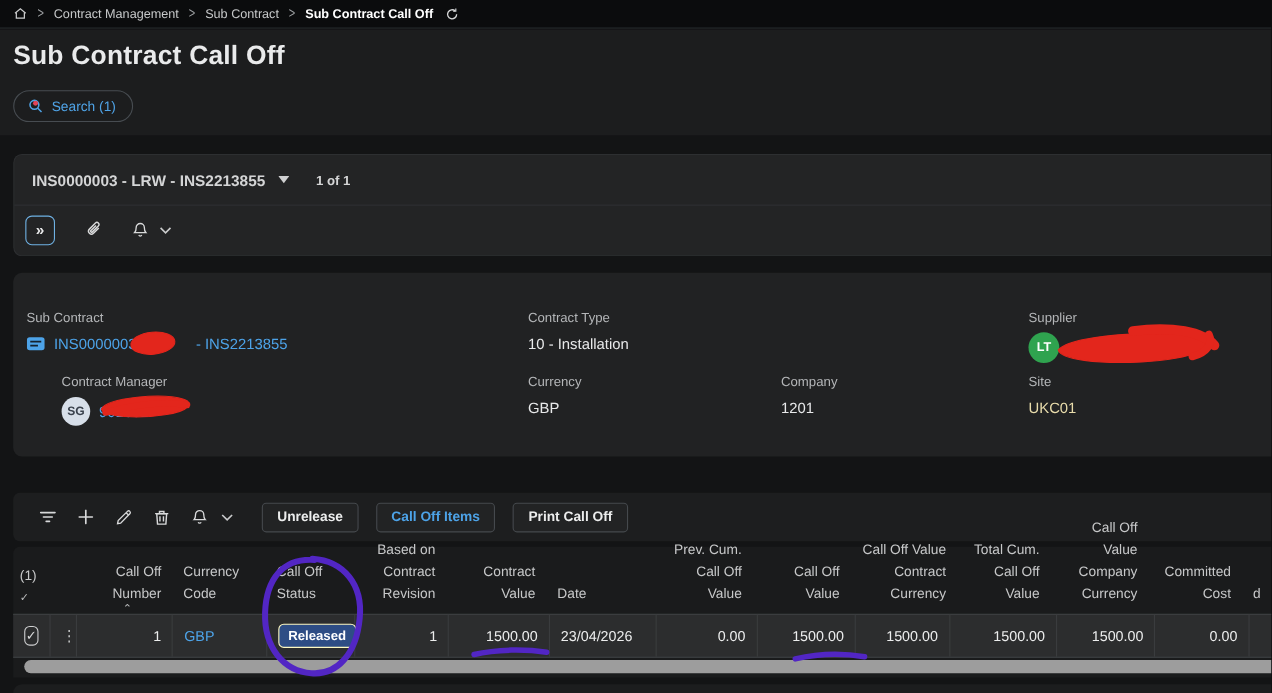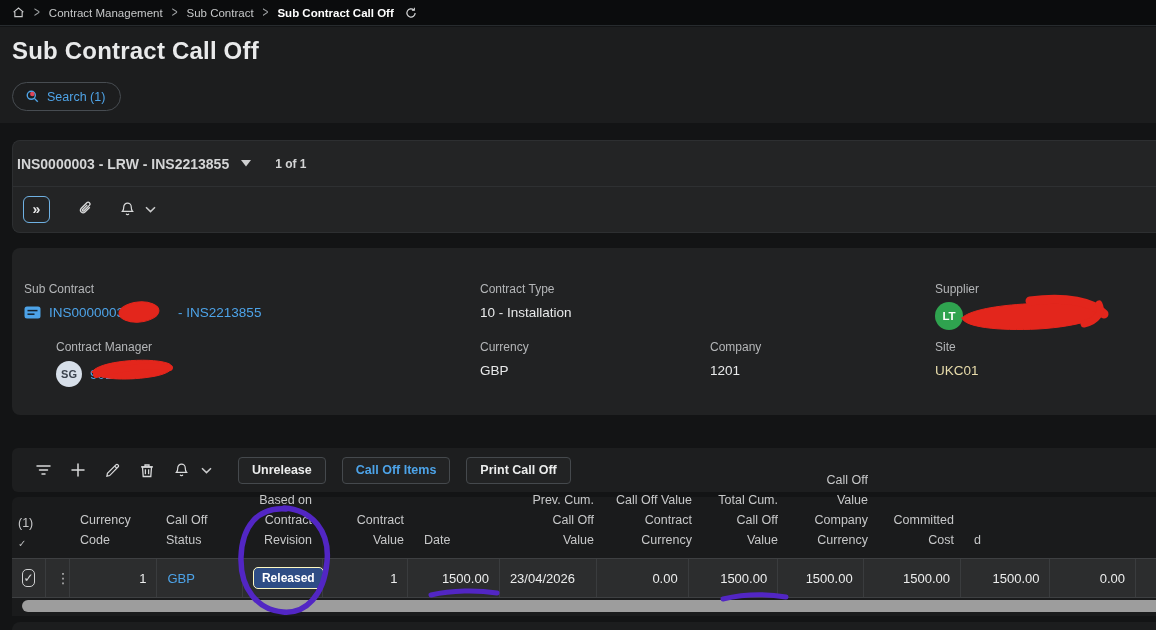--- a/index.html
+++ b/index.html
@@ -24,21 +24,21 @@
   .page-title { position:absolute; left:12px; top:10px; font-size:24px; font-weight:bold; color:#e9eaeb; letter-spacing:.2px; }
   .search-btn {
     position:absolute; left:12px; top:55px; height:29px; padding:0 15px 0 12px;
     display:flex; align-items:center; gap:7px; background:transparent;
     border:1px solid #474c51; border-radius:15px; color:#4fa3e6; font-size:12.5px;
     font-family:inherit; cursor:pointer;
   }
   
   .card { position:absolute; left:12px; right:0; background:#232425; border-radius:8px 0 0 8px; }
   .selector-card { top:140px; height:93px; border:1px solid #2d2f31; border-right:none; }
-  .selector-head { height:46px; display:flex; align-items:center; padding-left:4px; border-bottom:1px solid #2e3032; }
+  .selector-head { height:46px; display:flex; align-items:center; padding-left:16px; border-bottom:1px solid #2e3032; }
   .selector-title { font-size:14px; font-weight:bold; color:#d4d5d6; }
   .selector-caret { margin-left:12px; cursor:pointer; display:flex; }
   .selector-count { margin-left:24px; font-size:12px; font-weight:bold; color:#d4d5d6; }
   .selector-toolbar { height:44px; display:flex; align-items:center; gap:0; padding-left:10px; }
   .expand-btn {
     width:27px; height:27px; border:1px solid #6fb1e3; border-radius:6px; background:transparent;
     color:#e8e9ea; font-size:14px; font-weight:bold; line-height:1; cursor:pointer; margin-right:20px;
   }
   .tool-icon { background:none; border:none; color:#d8d9da; cursor:pointer; padding:5px 8px; display:flex; align-items:center; }
   
@@ -292,26 +292,31 @@
     <button class="tb-btn">Print Call Off</button>
   </div>
 
   <div class="table-block">
     <div class="thead">
       <div class="th c0 select-head">
         <span>(1)</span>
         <span class="tick">✓</span>
       </div>
       <div class="th c1"></div>
+      <div class="th c2 hr">
+        <span>Call Off Number</span>
+        <span class="sort-caret">⌃</span>
+      </div>
       <div class="th c3">Currency Code</div>
       <div class="th c4">Call Off Status</div>
       <div class="th c5 hr">Based on Contract Revision</div>
       <div class="th c6 hr">Contract Value</div>
       <div class="th c7">Date</div>
       <div class="th c8 hr">Prev. Cum. Call Off Value</div>
+      <div class="th c9 hr">Call Off Value</div>
       <div class="th c11 hr">Call Off Value Contract Currency</div>
       <div class="th c10 hr">Total Cum. Call Off Value</div>
       <div class="th c12 hr">Call Off Value Company Currency</div>
       <div class="th c13 hr">Committed Cost</div>
       <div class="th c14">d</div>
     </div>
     <div class="trow">
       <div class="td c0">
         <span class="checkbox">
             <span>✓</span>

